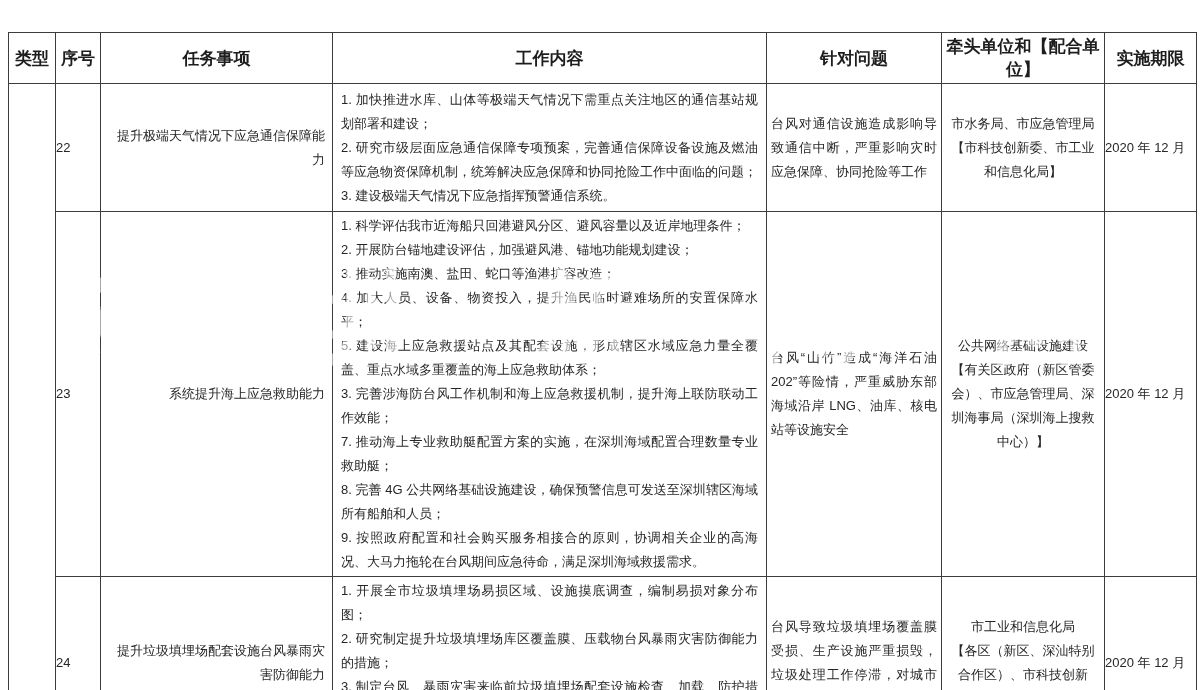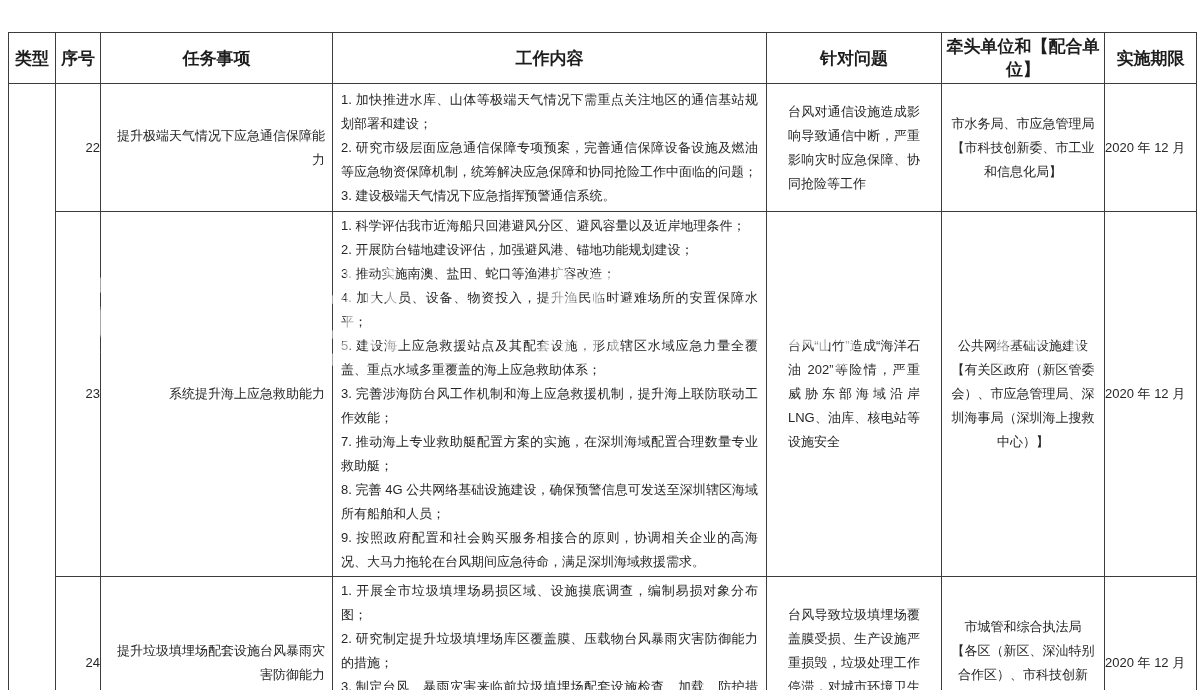--- a/index.html
+++ b/index.html
@@ -25,25 +25,25 @@
     font-weight: bold;
     font-size: 17px;
     text-align: center;
     vertical-align: middle;
     padding: 2px 2px;
     color: #1d1d1d;
   }
   td { vertical-align: middle; line-height: 24px; }
 
   td.type-cell { text-align: center; }
-  td.num-cell  { text-align: right; }
+  td.num-cell  { text-align: left; }
   td.task-cell { text-align: right; padding: 2px 7px; }
   td.work-cell { text-align: justify; padding: 2px 8px; }
   td.work-cell p { text-align: justify; }
-  td.problem-cell { text-align: justify; padding: 2px 21px; }
+  td.problem-cell { text-align: justify; padding: 2px 4px; }
   td.units-cell { text-align: center; padding: 2px 5px; }
   td.units-cell .lead { font-weight: normal; text-align: center; }
   td.deadline-cell { text-align: left; white-space: nowrap; }
 
   .watermark {
     position: absolute; left: 0; top: 0; width: 100%; height: 100%;
     pointer-events: none; z-index: 5; overflow: hidden;
   }
   .wm-cn {
     position: absolute; left: 58px; top: 252px;
@@ -123,21 +123,21 @@
         <tr style="height: 158px;">
           <td class="num-cell">24</td>
           <td class="task-cell">提升垃圾填埋场配套设施台风暴雨灾害防御能力</td>
           <td class="work-cell">
             <p>1. 开展全市垃圾填埋场易损区域、设施摸底调查，编制易损对象分布图；</p>
             <p>2. 研究制定提升垃圾填埋场库区覆盖膜、压载物台风暴雨灾害防御能力的措施；</p>
             <p>3. 制定台风、暴雨灾害来临前垃圾填埋场配套设施检查、加载、防护措施；升级、改造和更换垃圾填埋场库区覆盖膜、压载物及活动板房、卷帘门、控制柜等配套设施，提升台风暴雨灾害防御能力。</p>
           </td>
           <td class="problem-cell">台风导致垃圾填埋场覆盖膜受损、生产设施严重损毁，垃圾处理工作停滞，对城市环境卫生造成影响</td>
           <td class="units-cell">
-            <div class="lead">市城管和综合执法局</div>
+            <div class="lead">市工业和信息化局</div>
             <div class="support">【各区（新区、深汕特别合作区）、市科技创新委】</div>
           </td>
           <td class="deadline-cell">2020 年 12 月</td>
         </tr>
       </tbody>
   </table>
 
   <div class="watermark">
     <div class="wm-cn">深圳新闻网</div>
   </div>

